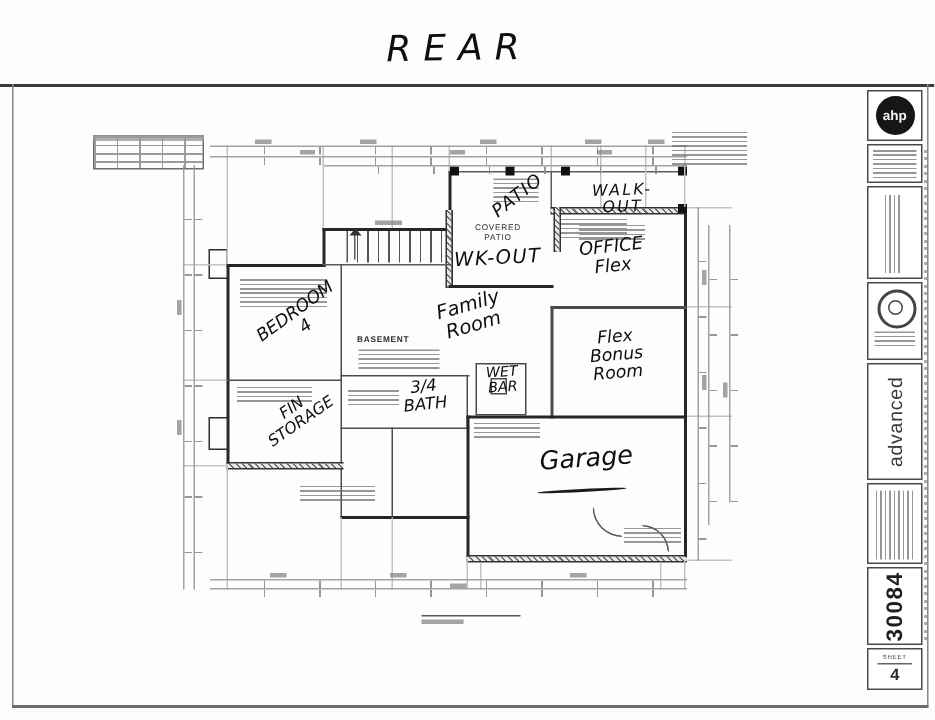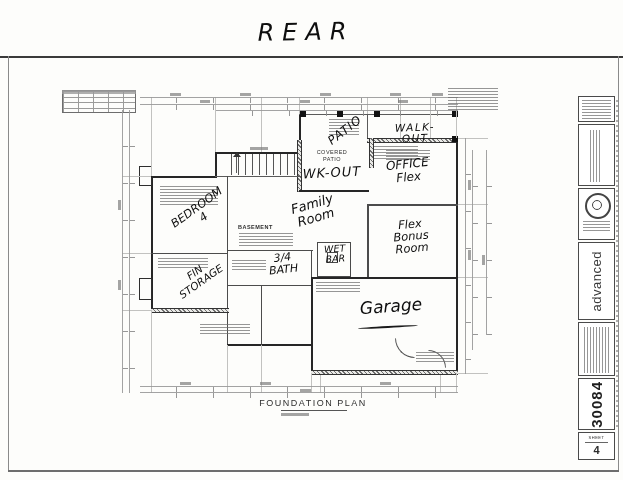--- a/index.html
+++ b/index.html
@@ -183,24 +183,28 @@
   <div class="hand" style="left:385px;top:218px;width:52px;font-size:11.5px;transform:rotate(-5deg);">Flex
 Bonus
 Room</div>
   <div class="hand" style="left:262px;top:252px;width:42px;font-size:11px;transform:rotate(-6deg);">3/4
 BATH</div>
   <div class="hand" style="left:168px;top:266px;width:60px;font-size:10.5px;transform:rotate(-35deg);">FIN
 STORAGE</div>
   <div class="hand" style="left:355px;top:298px;width:72px;font-size:17px;transform:rotate(-4deg);">Garage</div>
   <div class="abs" style="left:358px;top:326px;width:60px;height:2px;background:#1a1a1a;transform:rotate(-3deg);border-radius:50%;"></div>
 
-  <div class="print" style="left:233px;top:398px;width:160px;font-size:9px;letter-spacing:1.5px;">FOUNDATION PLAN</div>
   <div class="abs" style="left:281px;top:410px;width:66px;height:1px;background:#555;"></div>
   <div class="dimt" style="left:281px;top:413px;width:28px;"></div>
 
+  <div class="tbbox flexc" style="top:60px;height:34px;">
+    <div class="flexc" style="width:26px;height:26px;background:#161616;border-radius:50%;color:#f2f2f2;font-size:9px;font-weight:bold;">
+        <span>ahp</span>
+      </div>
+  </div>
   <div class="tbbox" style="top:96px;height:26px;">
     <div class="note" style="left:3px;top:3px;width:29px;height:19px;"></div>
   </div>
   <div class="tbbox" style="top:124px;height:62px;">
     <div class="vnote" style="left:11px;top:5px;width:12px;height:52px;"></div>
   </div>
   <div class="tbbox" style="top:188px;height:52px;">
     <div class="abs" style="left:6px;top:4px;width:22px;height:22px;border:2px solid #444;border-radius:50%;"></div>
     <div class="abs" style="left:13px;top:11px;width:8px;height:8px;border:1px solid #444;border-radius:50%;"></div>
     <div class="note" style="left:4px;top:32px;width:27px;height:10px;"></div>

